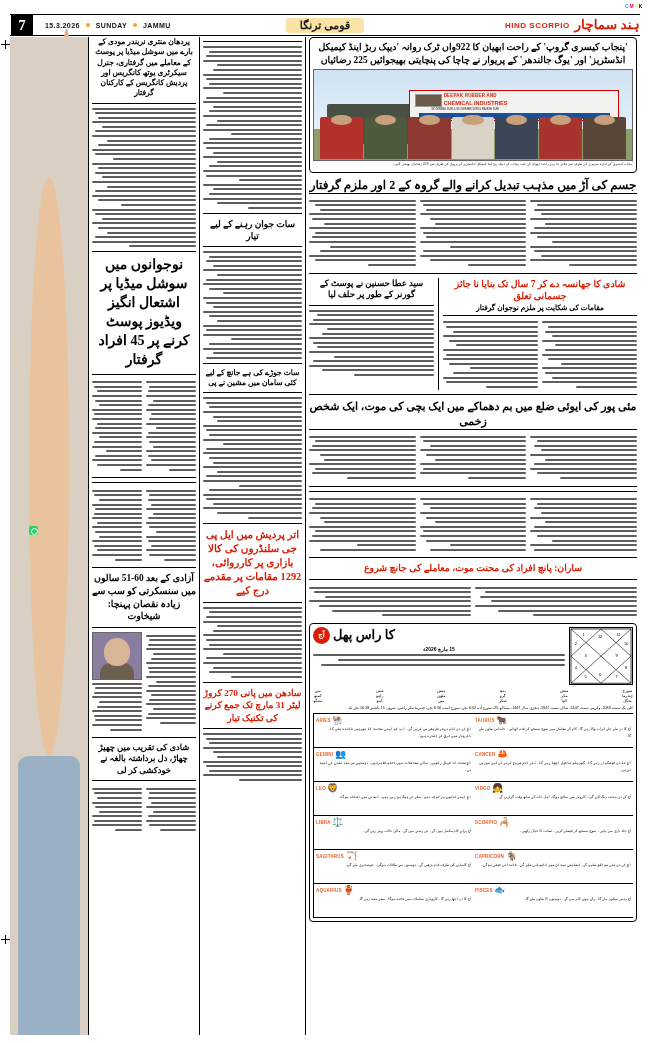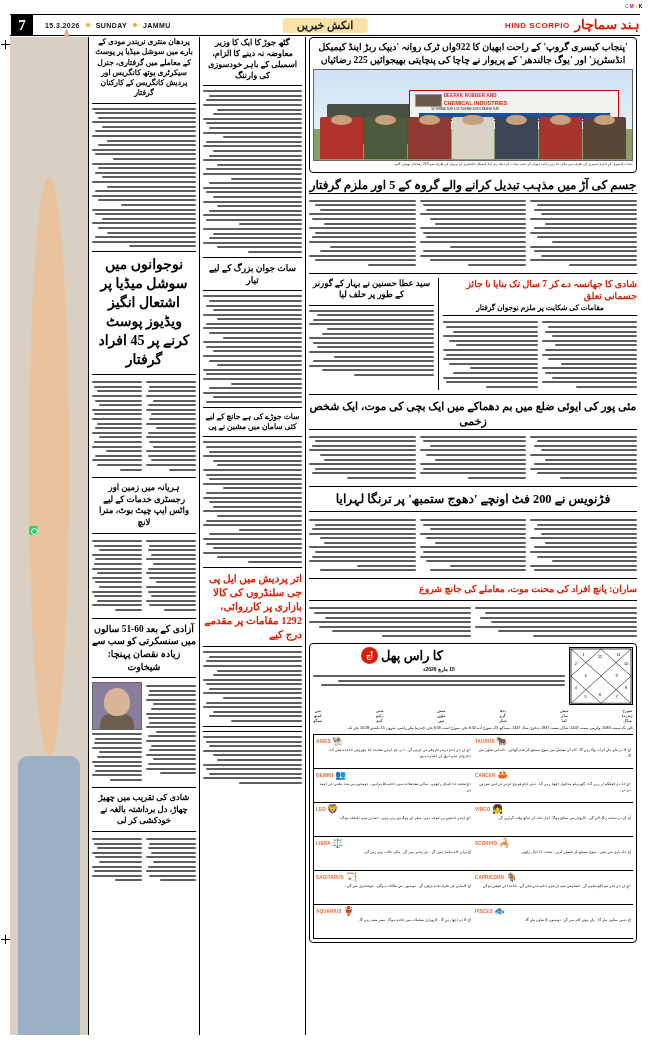--- a/index.html
+++ b/index.html
@@ -54,21 +54,21 @@
 
   
   .ur-lines { direction:rtl; }
   .ln { height:2px; background:#3a3a3a; margin:2.6px 0; border-radius:1px; opacity:.82; }
   .ln.w100{width:100%}.ln.w97{width:97%}.ln.w94{width:94%}.ln.w90{width:90%}
   .ln.w86{width:86%}.ln.w80{width:80%}.ln.w72{width:72%}.ln.w64{width:64%}
   .ln.w55{width:55%}.ln.w45{width:45%}
 
   .hl { font-family:"Liberation Serif", serif; font-weight:bold; direction:rtl;
         text-align:center; color:#000; line-height:1.35; }
-  .hl.red { color:#d81e05;text-align:right; }
+  .hl.red { color:#d81e05; }
   .hl-u { border-bottom:1px solid #000; }
 
   .rule { height:1px; background:#000; margin:4px 0; }
 
   
   .sidebar { width:78px; flex:0 0 78px; padding:0 2px; }
   .sb-title { background:#d81e05; color:#fff; font-size:8px; font-weight:bold;
     text-align:center; padding:1.5px 0; font-family:"Liberation Serif",serif; direction:rtl; }
   .sb-title.blue { background:#1a7fc1; }
   .sb-title.cyan { background:#00a0c6; }
@@ -113,21 +113,21 @@
   .tcol { padding:0 3px; }
   .story { margin-bottom:4px; }
   .subcols { display:flex; gap:4px; direction:rtl; }
   .subcols > div { flex:1; }
   .news-img { width:100%; border:0.5px solid #666; background:#9e9e9e; position:relative; overflow:hidden;}
   .img-cap { font-size:3.4px; direction:rtl; text-align:justify; line-height:1.6; padding:1px 0; color:#111;}
 
   .boxed { border:1.2px solid #000; border-radius:4px; padding:3px; }
 
   
-  .horo-head { display:flex; align-items:center; justify-content:flex-end; gap:3px;margin-left:48px; }
+  .horo-head { display:flex; align-items:center; justify-content:flex-end; gap:3px; }
   .aaj { width:17px;height:17px;border-radius:50%;background:#d81e05;color:#fff;font-size:7px;
      font-weight:bold; display:flex;align-items:center;justify-content:center;}
   .horo-title { font-size:13px; font-weight:bold; font-family:"Liberation Serif",serif; letter-spacing:-0.5px;}
   .kundli { width:64px; height:58px; border:0.8px solid #000; position:relative; }
   .kundli svg { position:absolute; inset:0;}
   .zgrid { display:flex; flex-wrap:wrap; margin-top:2px; border-top:0.6px solid #000;}
   .zcell { width:50%; border-bottom:0.6px solid #000; padding:2px 2px 3px; position:relative; min-height:34px;}
   .zcell:nth-child(odd){ border-left:0.6px solid #000;}
   .zhead { display:flex; align-items:center; gap:2px; justify-content:flex-start;}
   .zname { font-size:4.5px; font-weight:bold; color:#e8622a; letter-spacing:0.2px;}
@@ -175,21 +175,21 @@
 
   <div class="masthead">
     <div class="pagenum">7</div>
     <div class="dateline">
       <span>15.3.2026</span>
       <span class="dot"></span>
       <span>SUNDAY</span>
       <span class="dot"></span>
       <span>JAMMU</span>
     </div>
-    <div class="kaumi">انکش خبریں</div>
+    <div class="kaumi">قومی ترنگا</div>
     <div class="brandwrap">
       <span class="hindsam">HIND SCORPIO</span>
       <span class="urdulogo">ہند سماچار</span>
     </div>
   </div>
 
   <div class="body-area">
 
     <div class="col sidebar">
 
@@ -400,21 +400,20 @@
               <div class="ln w100"></div>
               <div class="ln w90"></div>
               <div class="ln w45"></div>
           </div>
         </div>
       </div>
 
       <div class="rule"></div>
 
       <div class="story">
-        <div class="hl" style="font-size:8.6px">ہریانہ میں زمین اور رجسٹری خدمات کے لیے واٹس ایپ چیٹ بوٹ، مترا لانچ</div>
         <div class="rule"></div>
         <div class="subcols">
           <div class="ur-lines">
             <div class="ln w100"></div>
               <div class="ln w94"></div>
               <div class="ln w97"></div>
               <div class="ln w90"></div>
             <div class="ln w100"></div>
               <div class="ln w86"></div>
               <div class="ln w97"></div>
@@ -530,21 +529,20 @@
           </div>
         </div>
       </div>
     </div>
 
     <div class="vline"></div>
 
     <div class="col tcol" style="width:105px;flex:0 0 105px">
 
       <div class="story">
-        <div class="hl" style="font-size:8.2px">گٹھ جوڑ کا ایک کا وزیر معاوضہ نہ دینے کا الزام، اسمبلی کے باہر خودسوزی کی وارننگ</div>
         <div class="rule"></div>
         <div class="ur-lines">
           <div class="ln w100"></div>
             <div class="ln w94"></div>
             <div class="ln w97"></div>
             <div class="ln w100"></div>
           <div class="ln w86"></div>
             <div class="ln w90"></div>
             <div class="ln w100"></div>
             <div class="ln w97"></div>
@@ -575,21 +573,21 @@
           <div class="ln w94"></div>
             <div class="ln w100"></div>
             <div class="ln w86"></div>
             <div class="ln w55"></div>
         </div>
       </div>
 
       <div class="rule"></div>
 
       <div class="story">
-        <div class="hl" style="font-size:9px">سات جوان بزرگ کے لیے تیار</div>
+        <div class="hl" style="font-size:9px">سات جوان رہنے کے لیے تیار</div>
         <div class="rule"></div>
         <div class="ur-lines">
           <div class="ln w100"></div>
             <div class="ln w94"></div>
             <div class="ln w97"></div>
             <div class="ln w90"></div>
           <div class="ln w100"></div>
             <div class="ln w86"></div>
             <div class="ln w97"></div>
             <div class="ln w100"></div>
@@ -669,20 +667,21 @@
           <div class="ln w100"></div>
             <div class="ln w90"></div>
             <div class="ln w94"></div>
             <div class="ln w72"></div>
         </div>
       </div>
 
       <div class="rule"></div>
 
       <div class="story">
+        <div class="hl red" style="font-size:9.2px">سادھن میں پانی 270 کروڑ لیٹر 31 مارچ تک جمع کرنے کی تکنیک تیار</div>
         <div class="rule"></div>
         <div class="ur-lines">
           <div class="ln w100"></div>
             <div class="ln w97"></div>
             <div class="ln w94"></div>
             <div class="ln w100"></div>
           <div class="ln w90"></div>
             <div class="ln w86"></div>
             <div class="ln w100"></div>
             <div class="ln w97"></div>
@@ -717,21 +716,21 @@
             <div class="pp" style="background:#d8d3c6"></div>
             <div class="pp" style="background:#3c4657"></div>
             <div class="pp" style="background:#a8342e"></div>
             <div class="pp" style="background:#5a4638"></div>
           </div>
         </div>
         <div class="img-cap">'پنجاب کیسری' کے ادارہ سنہری کی طرف سے چلائے جا رہے راحت ابھیان کے تحت پنجاب کے دیپک ربڑ اینڈ کیمیکل انڈسٹریز کے پریوار کی طرف سے 225 رضائیاں بھیجی گئیں۔</div>
       </div>
 
       <div class="story">
-        <div class="hl hl-u" style="font-size:12px">جسم کی آڑ میں مذہب تبدیل کرانے والے گروہ کے 5 اور ملزم گرفتار</div>
+        <div class="hl hl-u" style="font-size:12px">جسم کی آڑ میں مذہب تبدیل کرانے والے گروہ کے 2 اور ملزم گرفتار</div>
         <div class="subcols" style="margin-top:3px">
           <div class="ur-lines">
             <div class="ln w100"></div>
               <div class="ln w94"></div>
               <div class="ln w97"></div>
               <div class="ln w90"></div>
             <div class="ln w100"></div>
               <div class="ln w86"></div>
               <div class="ln w97"></div>
               <div class="ln w100"></div>
@@ -817,21 +816,21 @@
                 <div class="ln w94"></div>
                 <div class="ln w72"></div>
                 <div class="ln w90"></div>
               <div class="ln w100"></div>
                 <div class="ln w97"></div>
                 <div class="ln w55"></div>
             </div>
           </div>
         </div>
         <div style="flex:1;border-right:1px solid #000;padding-right:4px">
-          <div class="hl" style="font-size:8.6px">سید عطا حسنین نے بہار کے گورنر کے طور پر حلف لیا</div>
+          <div class="hl" style="font-size:8.6px">سید عطا حسنین نے پوسٹ کے گورنر کے طور پر حلف لیا</div>
           <div class="rule"></div>
           <div class="ur-lines">
             <div class="ln w100"></div>
               <div class="ln w94"></div>
               <div class="ln w97"></div>
               <div class="ln w100"></div>
             <div class="ln w86"></div>
               <div class="ln w90"></div>
               <div class="ln w100"></div>
               <div class="ln w97"></div>
@@ -886,21 +885,20 @@
               <div class="ln w94"></div>
             <div class="ln w97"></div>
               <div class="ln w64"></div>
           </div>
         </div>
       </div>
 
       <div class="rule"></div>
 
       <div class="story">
-        <div class="hl" style="font-size:12.4px">فڑنویس نے 200 فٹ اونچے 'دھوج ستمبھ' پر ترنگا لہرایا</div>
         <div class="rule"></div>
         <div class="subcols">
           <div class="ur-lines">
             <div class="ln w100"></div>
               <div class="ln w94"></div>
               <div class="ln w97"></div>
               <div class="ln w90"></div>
             <div class="ln w100"></div>
               <div class="ln w86"></div>
               <div class="ln w97"></div>

